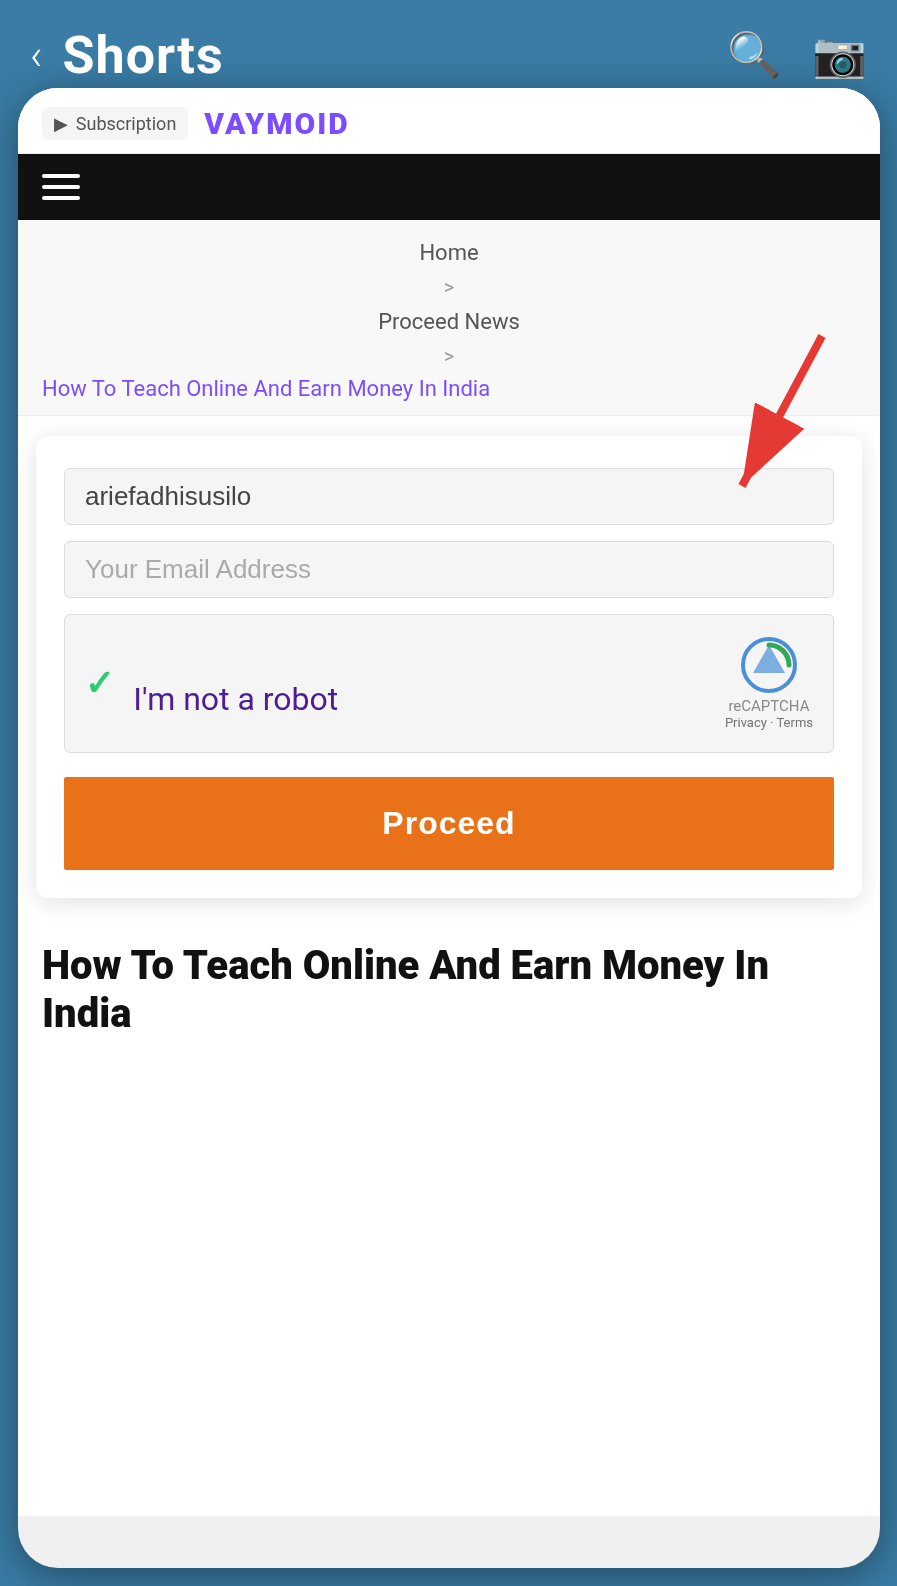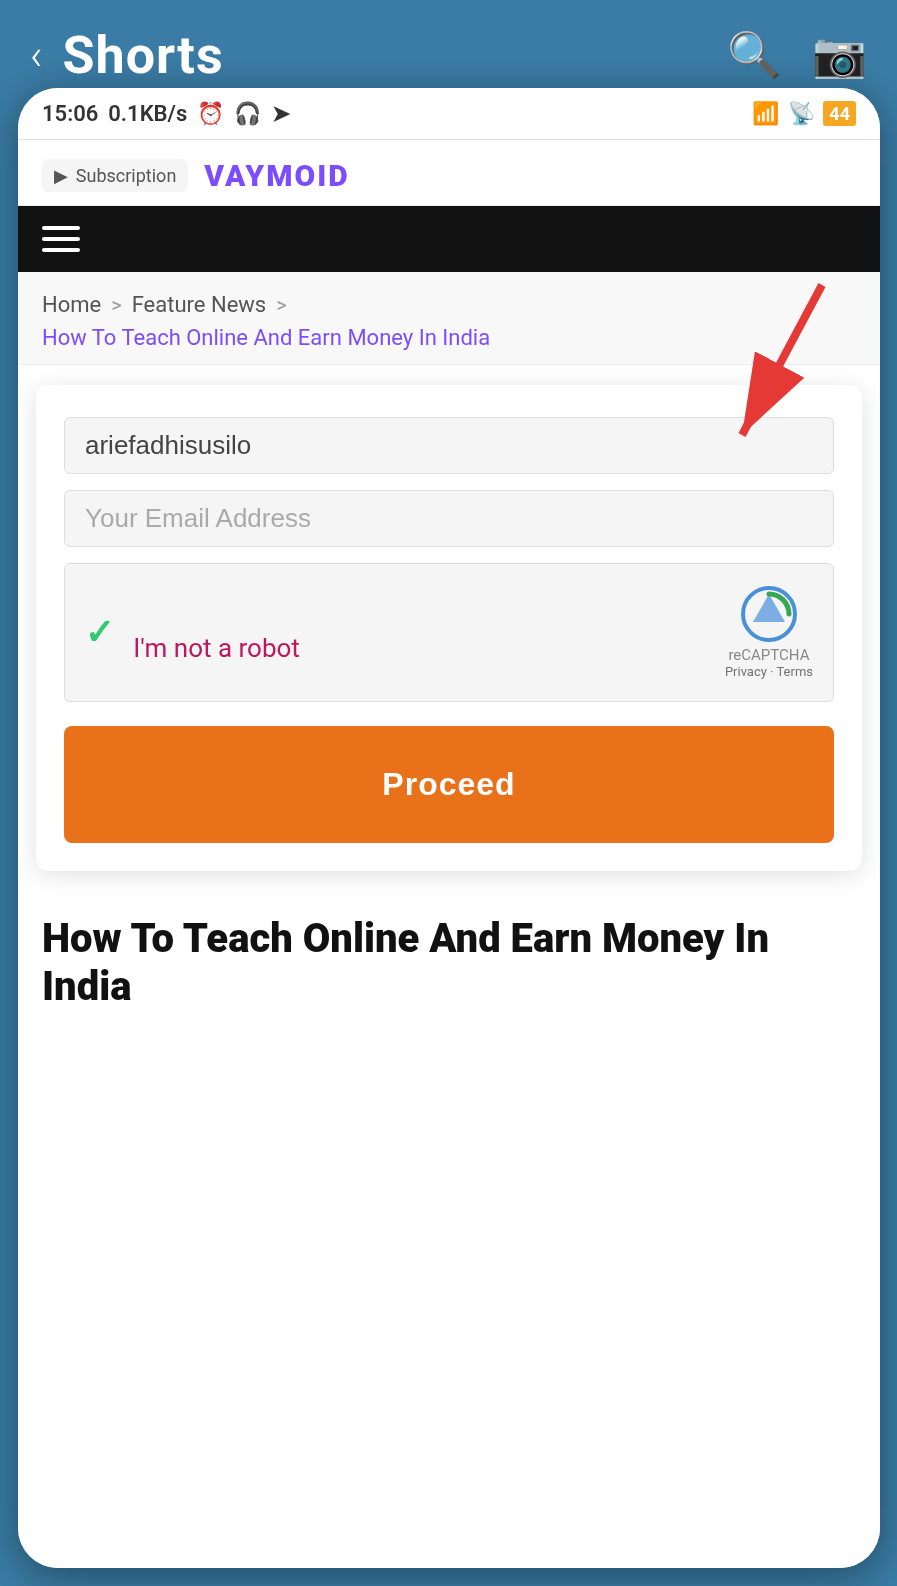--- a/index.html
+++ b/index.html
@@ -163,20 +163,21 @@
       padding: 20px 24px 10px;
       border-bottom: 1px solid #eee;
     }
     .breadcrumb-trail {
       display: flex;
       align-items: center;
       gap: 10px;
       font-size: 22px;
       color: #555;
       flex-wrap: wrap;
+      flex-direction: column;
     }
     .breadcrumb-trail .separator {
       color: #999;
       font-size: 20px;
     }
     .breadcrumb-article {
       color: #7c4dff;
       font-size: 22px;
       margin-top: 6px;
       line-height: 1.4;
@@ -227,22 +228,22 @@
       display: flex;
       align-items: center;
       gap: 18px;
     }
     .checkmark-green {
       color: #2ecc71;
       font-size: 36px;
       font-weight: bold;
     }
     .captcha-label {
-      font-size: 26px;
-      color: #be185d;
+      font-size: 32px;
+      color: #4c1d95;
       margin-top: 32px;
     }
     .captcha-right {
       display: flex;
       flex-direction: column;
       align-items: center;
     }
     .recaptcha-logo {
       width: 56px;
       height: 56px;
@@ -257,22 +258,22 @@
     .recaptcha-links {
       font-size: 13px;
       color: #737373;
     }
 
     .proceed-btn {
       width: 100%;
       background: #e8711a;
       color: white;
       border: none;
-      border-radius: 8px;
-      padding: 40px;
+      border-radius: 2px;
+      padding: 28px;
       font-size: 32px;
       font-weight: 600;
       cursor: pointer;
       letter-spacing: 1px;
     }
 
     
     .red-arrow {
       position: absolute;
       top: -110px;
@@ -302,34 +303,20 @@
     <span class="shorts-title">Shorts</span>
   </div>
   <div class="top-bar-right">
     <span class="top-icon">🔍</span>
     <span class="top-icon">📷</span>
   </div>
 </div>
 
 <div class="phone-frame">
 
-  <div class="status-bar">
-    <div class="status-left">
-      <span>15:06</span>
-      <span>0.1KB/s</span>
-      <span>⏰</span>
-      <span>🎧</span>
-      <span>➤</span>
-    </div>
-    <div class="status-right">
-      <span>📶</span>
-      <span>📡</span>
-      <span class="battery-icon">44</span>
-    </div>
-  </div>
 
   <div class="website">
 
     <div class="site-header">
       <div class="logo-area">
         <div class="subscription-badge">
           <span>▶</span>
           <span>Subscription</span>
         </div>
         <div class="vaymoid-logo">
@@ -343,21 +330,21 @@
         <span></span>
         <span></span>
         <span></span>
       </div>
     </div>
 
     <div class="breadcrumb-section">
       <div class="breadcrumb-trail">
         <span>Home</span>
         <span class="separator">&gt;</span>
-        <span>Feature News</span>
+        <span>Proceed News</span>
         <span class="separator">&gt;</span>
       </div>
       <div class="breadcrumb-article">How To Teach Online And Earn Money In India</div>
     </div>
 
     <div class="form-card">
       
       <svg class="red-arrow" viewBox="0 0 200 180">
         <defs>
           <marker id="arrowhead" markerWidth="10" markerHeight="7" refX="10" refY="3.5" orient="auto">

